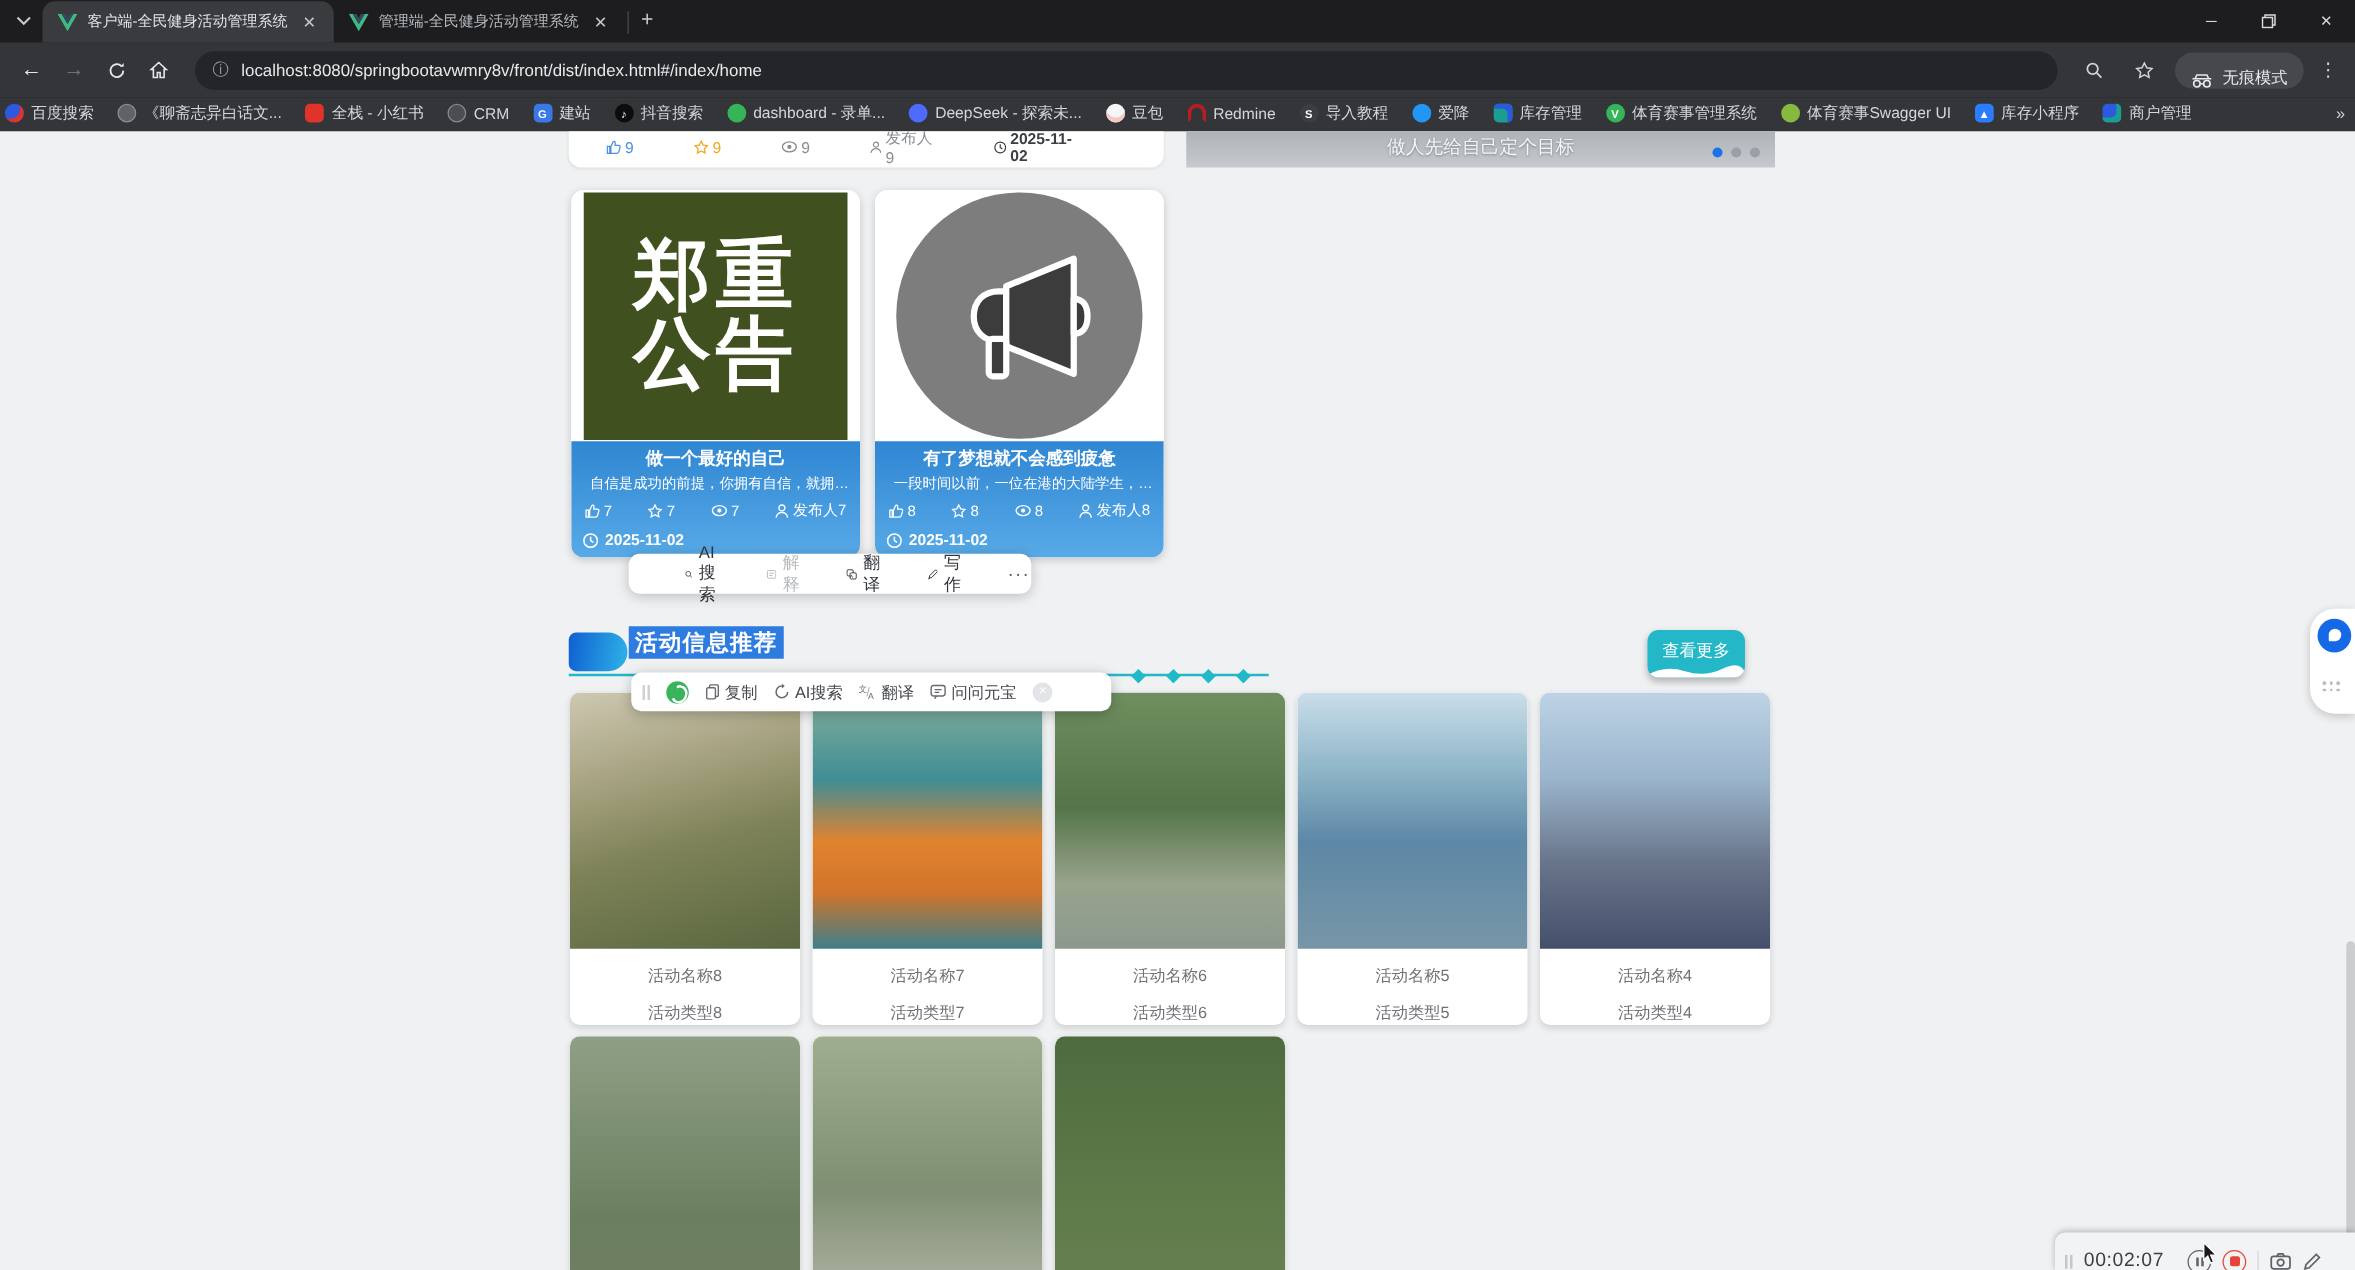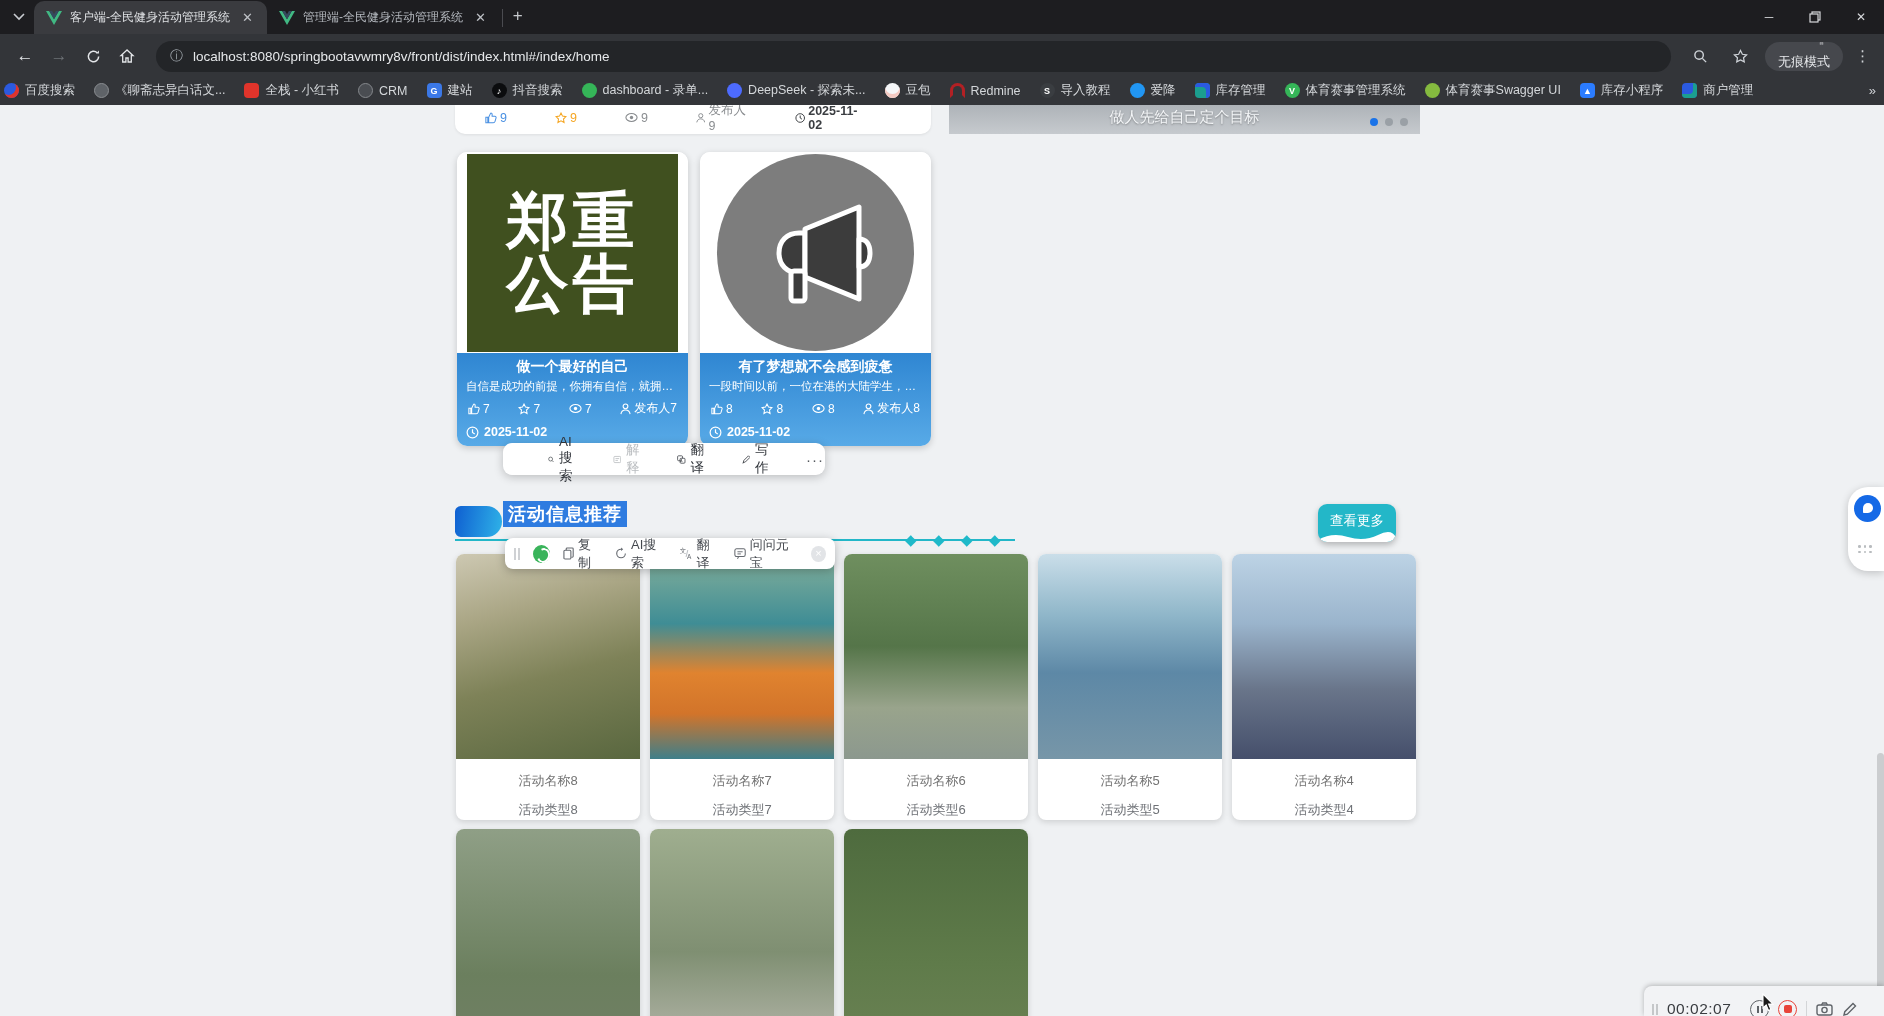--- a/index.html
+++ b/index.html
@@ -22,21 +22,21 @@
   .vue-ico { width:16px; height:14px; flex:0 0 auto; }
 
   
   .toolbar { height:44px; background:#333539; display:flex; align-items:center; padding:0 10px; gap:4px; }
   .nav-ico { width:30px; height:30px; display:flex; align-items:center; justify-content:center; font-size:17px; color:#e4e6e9; border-radius:50%; }
   .nav-ico.disabled { color:#6e7276; }
   .urlbar { flex:1; height:31px; margin:0 10px; background:#232528; border-radius:16px; display:flex; align-items:center; padding:0 14px; gap:10px; }
   .urlbar .info-i { color:#9aa0a6; font-size:13px; }
   .urlbar .url-text { color:#e6e8ea; font-size:13.5px; white-space:nowrap; }
   .tb-right { display:flex; align-items:center; gap:10px; }
-  .incog-badge { display:flex; align-items:flex-end; gap:8px; background:#46484d; border-radius:15px; height:29px; padding:0 13px; color:#e8eaed; font-size:13px;flex-direction:column; }
+  .incog-badge { display:flex; align-items:flex-end; gap:8px; background:#46484d; border-radius:15px; height:29px; padding:0 13px; color:#e8eaed; font-size:13px; }
   .dots-v { color:#cfd2d6; font-size:15px; letter-spacing:0; padding:0 4px 0 2px; }
 
   
   .bookmarks { height:27px; background:#333539; display:flex; align-items:center; padding:0 8px 2px 4px; gap:19px; overflow:hidden; }
   .bm { display:flex; align-items:center; gap:6px; font-size:12.5px; color:#d4d7da; white-space:nowrap; flex:0 0 auto; }
   .fav { width:15px; height:15px; border-radius:4px; flex:0 0 auto; display:flex; align-items:center; justify-content:center; font-size:9px; color:#fff; font-weight:bold; }
   .fv-circle { border-radius:50%; }
   .bm-overflow { margin-left:auto; color:#cfd2d6; font-size:13px; }
 
   
@@ -54,21 +54,21 @@
   .banner .bdot.on { background:#1a73e8; }
 
   
   .ann { position:absolute; top:47px; width:231px; height:294px; background:#fff; border-radius:10px; overflow:hidden; box-shadow:0 2px 7px rgba(0,0,0,.18); }
   .ann .img { height:201px; background:#fff; display:flex; align-items:center; justify-content:center; }
   .notice-green { width:211px; height:198px; background:#40501f; display:flex; flex-direction:column; align-items:center; justify-content:center; gap:2px; }
   .notice-green span { color:#fff; font-size:62px; line-height:0.98; font-weight:bold; font-family:"Liberation Serif", serif; letter-spacing:4px; }
   .mega-circle { width:197px; height:197px; border-radius:50%; background:#7d7d7d; display:flex; align-items:center; justify-content:center; }
   .ann .body { height:93px; background:linear-gradient(180deg,#2f86d2,#58aae7); color:#fff; padding:5px 9px 3px; }
   .ann .a-title { font-size:14px; font-weight:bold; text-align:center; }
-  .ann .a-desc { font-size:11.5px; text-align:left; margin-top:3px; white-space:nowrap; overflow:hidden; }
+  .ann .a-desc { font-size:11.5px; text-align:right; margin-top:3px; white-space:nowrap; overflow:hidden; }
   .ann .a-stats { display:flex; justify-content:space-between; align-items:center; margin-top:6px; font-size:12px; padding:0 2px; }
   .ann .a-stats .sgroup { display:flex; align-items:center; gap:3px; }
   .ann .a-date { display:flex; align-items:center; gap:5px; margin-top:8px; font-size:12.5px; font-weight:bold; }
   .wicon { display:inline-flex; }
 
   
   .ai-bar { position:absolute; left:503px; top:338px; width:322px; height:32px; background:#fff; border-radius:9px; box-shadow:0 2px 10px rgba(0,0,0,.22); display:flex; align-items:center; padding:0 12px; gap:33px; z-index:30; }
   .ai-bar .ai-item { display:flex; align-items:center; gap:5px; font-size:13.5px; color:#30343a; }
   .ai-bar .ai-item.disabled { color:#b9bcbf; }
   .ai-logo { width:18px; height:18px; border-radius:50%; background:radial-gradient(circle at 35% 35%, #4a8df5, #145fe8); position:relative; }
@@ -78,21 +78,21 @@
   
   .hdr-blob { position:absolute; left:455px; top:401px; width:47px; height:31px; border-radius:6px 16px 16px 6px; background:linear-gradient(100deg,#0f5fd1,#2fb3e8); }
   .hdr-title { position:absolute; left:503px; top:397px; z-index:5; }
   .hdr-title span { background:#2f7ce0; color:#fff; font-size:18px; font-weight:bold; padding:3px 5px; letter-spacing:1px; }
   .teal-line { position:absolute; left:455px; top:434px; width:560px; height:2px; background:#23b7c8; }
   .teal-line .dia { position:absolute; top:-8px; color:#1fb9c9; font-size:15px; }
   .more-btn { position:absolute; left:1318px; top:399px; width:78px; height:38px; background:#23b7c8; border-radius:9px; box-shadow:0 3px 6px rgba(0,0,0,.25); overflow:hidden; color:#fff; font-size:13.5px; text-align:center; padding-top:8px; z-index:4; }
   .more-btn svg { position:absolute; bottom:-1px; left:0; }
 
   
-  .sel-bar { position:absolute; left:505px; top:433px; width:330px; height:31px; background:#fff; border-radius:8px; box-shadow:0 2px 10px rgba(0,0,0,.25); display:flex; align-items:center; padding:0 9px; gap:13px; z-index:40; }
+  .sel-bar { position:absolute; left:505px; top:433px; width:384px; height:31px; background:#fff; border-radius:8px; box-shadow:0 2px 10px rgba(0,0,0,.25); display:flex; align-items:center; padding:0 9px; gap:13px; z-index:40; }
   .drag-handle { display:flex; gap:2px; }
   .drag-handle i { width:2px; height:12px; background:#cfd1d4; }
   .sel-logo { width:18px; height:18px; border-radius:50%; background:#3ab45b; position:relative; }
   .sel-logo::after { content:""; position:absolute; left:4px; top:3px; width:9px; height:11px; border:2px solid #fff; border-radius:50%; border-left-color:transparent; transform:rotate(20deg); }
   .sel-item { display:flex; align-items:center; gap:4px; font-size:13px; color:#43474d; }
   .sel-close { width:16px; height:16px; border-radius:50%; background:#e2e4e7; color:#fff; font-size:11px; line-height:15px; text-align:center; }
 
   
   .act { position:absolute; width:184px; background:#fff; border-radius:8px; box-shadow:0 2px 6px rgba(0,0,0,.14); overflow:hidden; }
   .act .ph { height:205px; }

